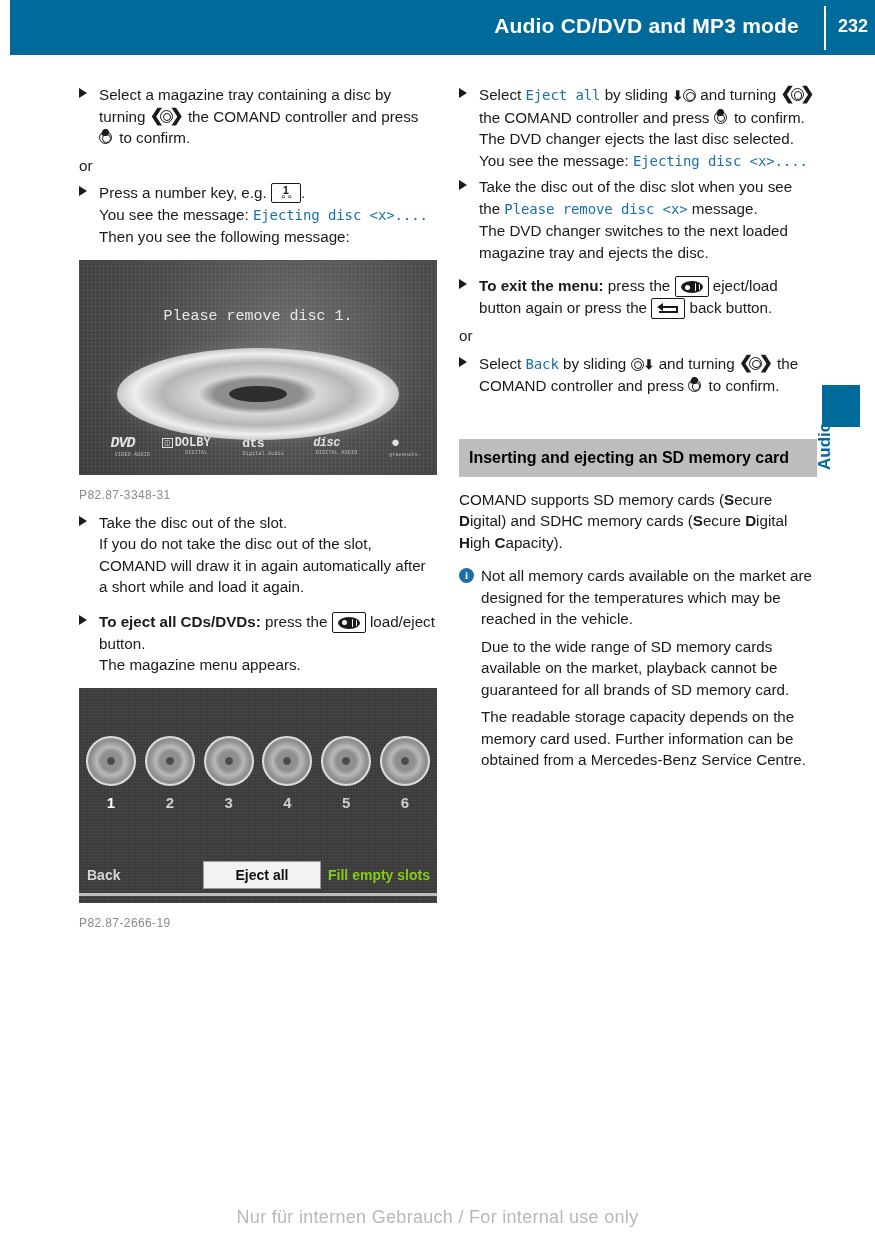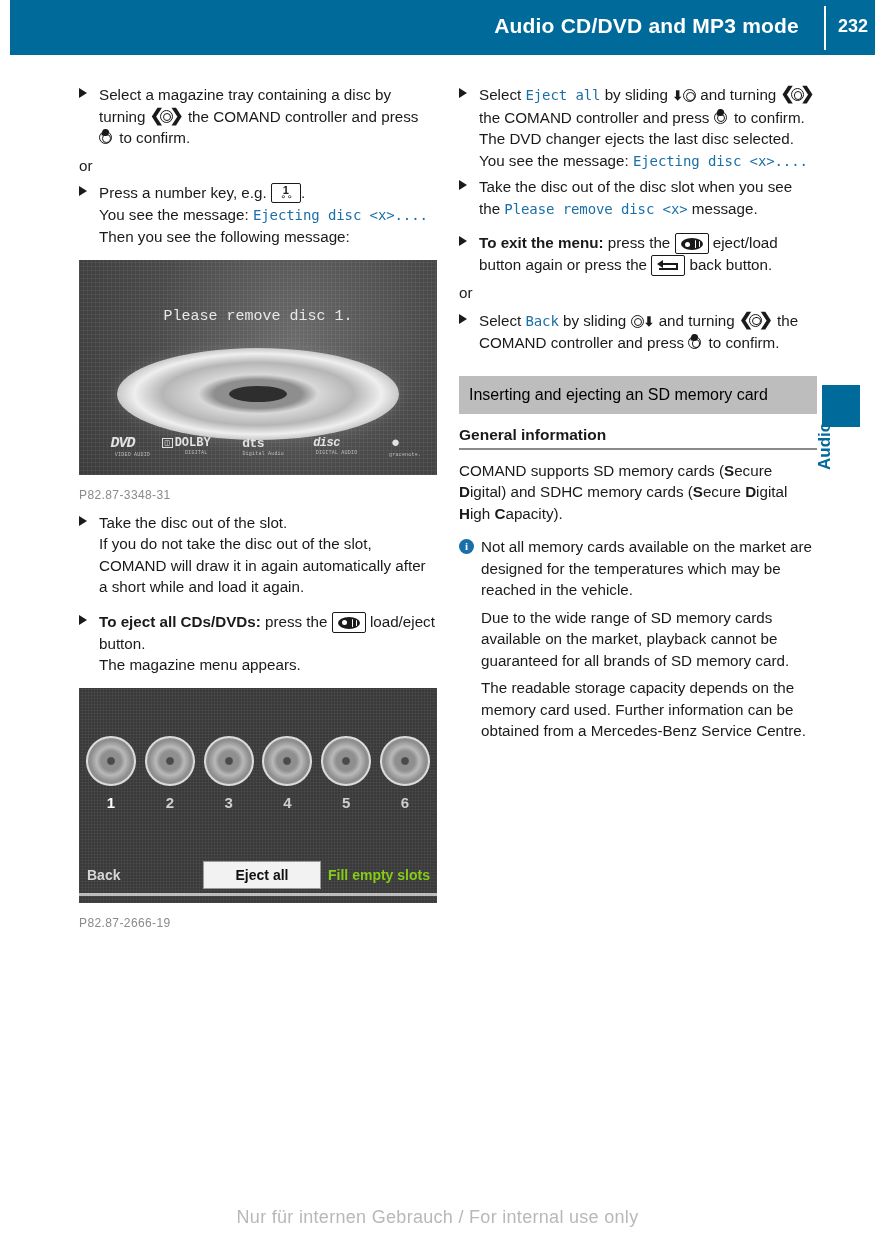--- a/index.html
+++ b/index.html
@@ -188,23 +188,24 @@
     width:15px; height:15px; border-radius:50%;
     background:#1a6fa8; color:#fff;
     font-size:11px; font-weight:bold; line-height:15px; text-align:center;
     font-family:"Liberation Serif", serif;
   }
   .noteblk { position:relative; padding-left:22px; margin-bottom:2px; }
 
   
   .sect-band {
     background:#bdbdbd; color:#000;
-    font-size:16px; font-weight:normal; line-height:21px;
+    font-size:16px; font-weight:bold; line-height:21px;
     padding:8px 10px 9px 10px;
     margin-bottom:12px;
+    margin-top:20px;
   }
   .sub-head {
     font-size:15.5px; font-weight:bold;
     border-bottom:2px solid #8a8a8a;
     padding-bottom:4px; margin-bottom:10px;
   }
   .para { margin-bottom:12px; }
 
   
   .fig { margin:12px 0 10px 0; }
@@ -426,20 +427,21 @@
 
   <div class="step blk">
     <span class="tri"></span>
     <span>Select </span><span class="mono">Eject all</span><span> by sliding </span><span class="ic-slide"><span class="arr">⬇</span><span class="ring"></span></span><span> and turning </span><span class="ic ic-turn"><span class="lp">❮</span><span class="ring"></span><span class="rp">❯</span></span><span> the COMAND controller and press </span><span class="ic ic-press"><span class="ring"></span><span class="fin"></span></span><span> to confirm.</span>
     <div><span>The DVD changer ejects the last disc selected. You see the message: </span><span class="mono">Ejecting disc &lt;x&gt;....</span></div>
   </div>
 
   <div class="step blk">
     <span class="tri"></span>
     <span>Take the disc out of the disc slot when you see the </span><span class="mono">Please remove disc &lt;x&gt;</span><span> message.</span>
+    <div>The DVD changer switches to the next loaded magazine tray and ejects the disc.</div>
   </div>
 
   <div class="gap-sm"></div>
 
 
   <div class="gap-sm"></div>
 
   <div class="step blk">
     <span class="tri"></span>
     <b>To exit the menu:</b><span> press the </span><span class="ic-eject"><span class="blob"></span><span class="dot"></span><span class="w1"></span><span class="w2"></span></span><span> eject/load button again or press the </span><span class="ic-back"><span class="head"></span><span class="stem"></span><span class="rt"></span><span class="bar"></span></span><span> back button.</span>
@@ -449,21 +451,20 @@
 
   <div class="step blk">
     <span class="tri"></span>
     <span>Select </span><span class="mono">Back</span><span> by sliding </span><span class="ic-slide"><span class="ring"></span><span class="arr">⬇</span></span><span> and turning </span><span class="ic ic-turn"><span class="lp">❮</span><span class="ring"></span><span class="rp">❯</span></span><span> the COMAND controller and press </span><span class="ic ic-press"><span class="ring"></span><span class="fin"></span></span><span> to confirm.</span>
   </div>
 
   <div class="gap"></div>
   <div class="gap"></div>
 
   <div class="sect-band">Inserting and ejecting an SD memory card</div>
-  <div class="sub-head">General information</div>
 
   <div class="para blk"><span>COMAND supports SD memory cards (</span><b>S</b><span>ecure </span><b>D</b><span>igital) and SDHC memory cards (</span><b>S</b><span>ecure </span><b>D</b><span>igital </span><b>H</b><span>igh </span><b>C</b><span>apacity).</span></div>
 
   <div class="noteblk blk">
     <span class="ic-info">i</span>
     <span>Not all memory cards available on the market are designed for the temperatures which may be reached in the vehicle.</span>
   </div>
   <div class="gap-sm"></div>
   <div class="noteblk blk">
     <span>Due to the wide range of SD memory cards available on the market, playback cannot be guaranteed for all brands of SD memory card.</span>

